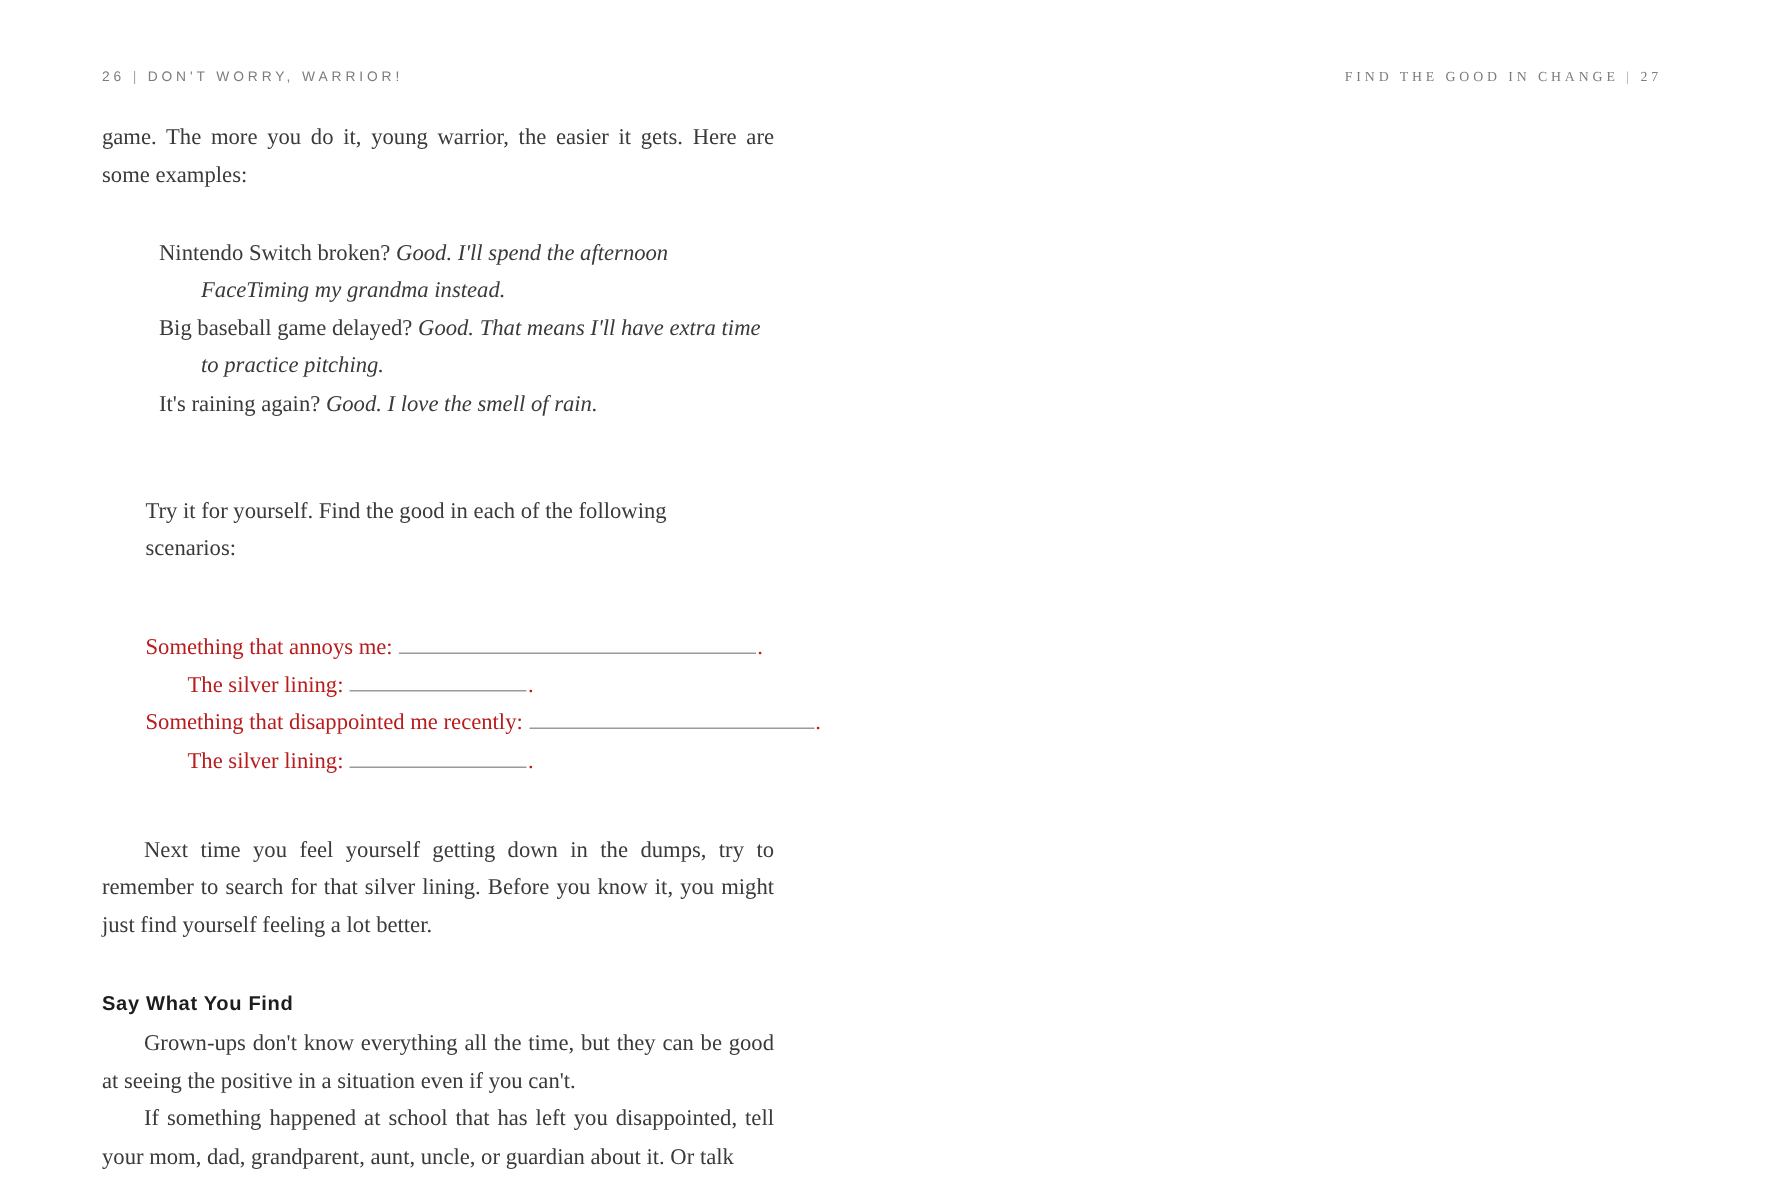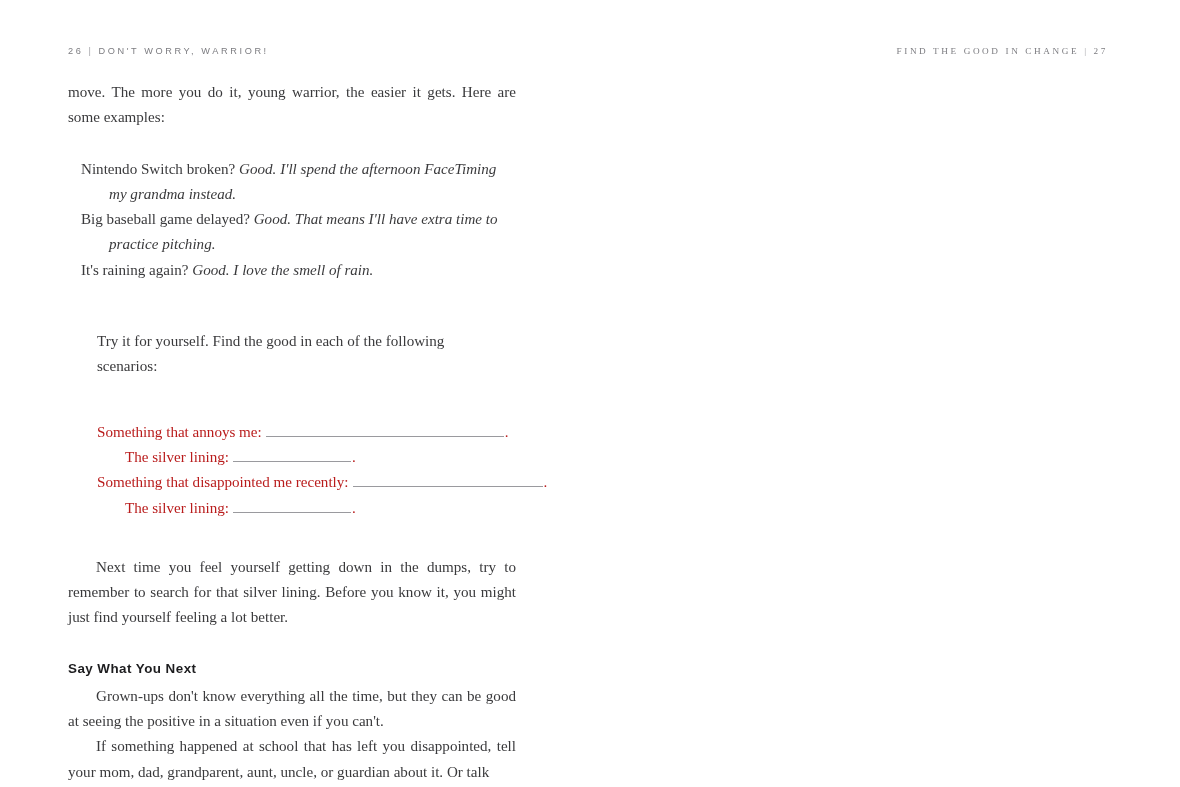--- a/index.html
+++ b/index.html
@@ -77,21 +77,21 @@
     margin: 0;
     padding: 0;
     list-style: none;
   }
   .examples li {
     font-size: 15.1px;
     line-height: 25.3px;
     color: #3a3a3c;
     padding-left: 28px;
     text-indent: -28px;
-    margin-left: 13px;
+    margin-left: 38px;
     margin-bottom: 0;
     max-width: 418px;
   }
   .examples li .hang {
     display: inline;
   }
   .examples em { font-style: italic; }
 
   .scenario-lead {
     margin: 16px;
@@ -147,21 +147,21 @@
 <div class="spread">
 
   <div class="page page-left">
 
     <div class="running-head left">
       <span>26</span><span class="sep">|</span><span>DON'T WORRY, WARRIOR!</span>
     </div>
 
     <div class="column">
 
-      <p class="body noindent">move. The more you do it, young warrior, the easier it gets. Here are some examples:</p>
+      <p class="body noindent">game. The more you do it, young warrior, the easier it gets. Here are some examples:</p>
 
       <div class="sp-26"></div>
 
       <ul class="examples">
         <li><span class="hang">Nintendo Switch broken?</span> <em>Good. I'll spend the afternoon FaceTiming my grandma instead.</em></li>
         <li><span class="hang">Big baseball game delayed?</span> <em>Good. That means I'll have extra time to practice pitching.</em></li>
         <li><span class="hang">It's raining again?</span> <em>Good. I love the smell of rain.</em></li>
       </ul>
 
       <div class="sp-30"></div>
@@ -176,21 +176,21 @@
         <li><span>Something that disappointed me recently:</span><span class="rule mid"></span><span>.</span></li>
         <li class="sub"><span>The silver lining:</span><span class="rule short"></span><span>.</span></li>
       </ul>
 
       <div class="sp-34"></div>
 
       <p class="body indent">Next time you feel yourself getting down in the dumps, try to remember to search for that silver lining. Before you know it, you might just find yourself feeling a lot better.</p>
 
       <div class="sp-30"></div>
 
-      <h2 class="section">Say What You Next</h2>
+      <h2 class="section">Say What You Find</h2>
 
       <div class="sp-8"></div>
 
       <p class="body indent">Grown-ups don't know everything all the time, but they can be good at seeing the positive in a situation even if you can't.</p>
       <p class="body indent">If something happened at school that has left you disappointed, tell your mom, dad, grandparent, aunt, uncle, or guardian about it. Or talk</p>
 
     </div>
   </div>
 
   <div class="page page-right">

